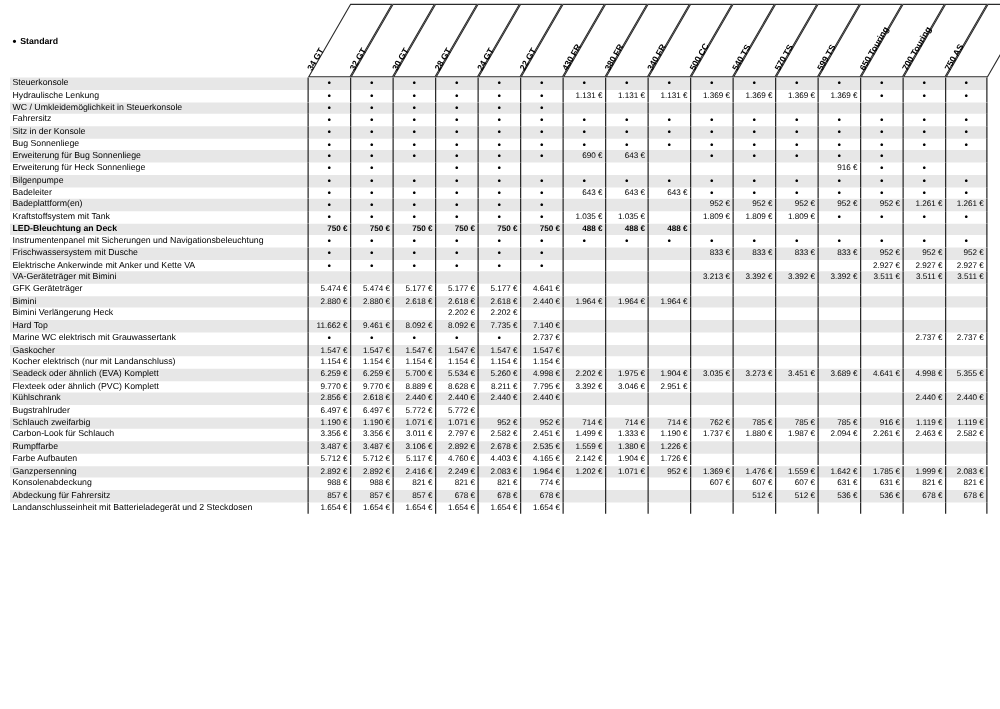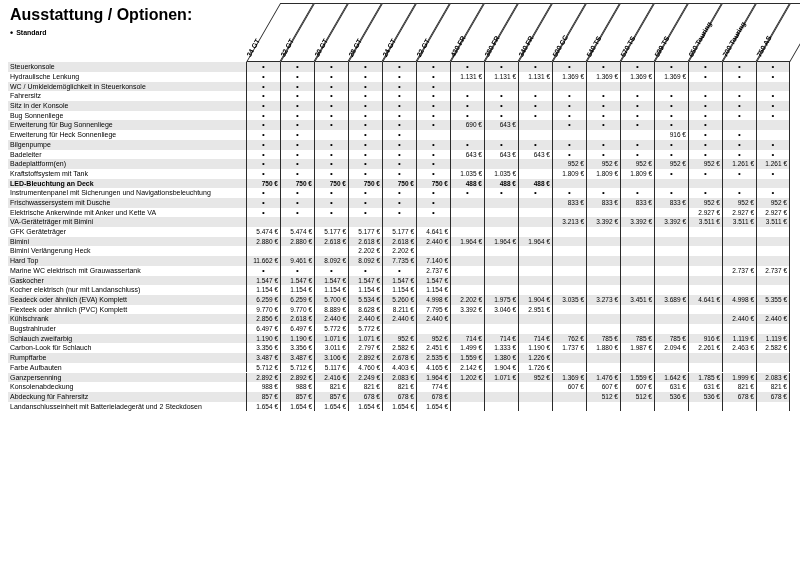--- a/index.html
+++ b/index.html
@@ -44,21 +44,20 @@
     border-left:1px solid var(--grid);
     font-size:6.5px;text-align:right;padding-right:2px;white-space:nowrap;overflow:hidden;
   }
   .cell.last{border-right:1px solid var(--grid);}
   .cell.dot{text-align:center;padding-right:0;font-size:8px;}
 </style>
 </head>
 <body>
 
 <div id="canvas">
-  <div class="title">Ausstattung / Optionen:</div>
   <div class="legend">
     <span class="bullet">•</span><span>Standard</span>
   </div>
   <div id="table">
       <div class="hcell" style="left: 246px; top: 3px; width: 34px; height: 59.3px;"></div>
       <span class="hlabel" style="left: 253px; top: 48.3px;">34 GT</span>
       <div class="hcell" style="left: 280px; top: 3px; width: 34px; height: 59.3px;"></div>
       <span class="hlabel" style="left: 287px; top: 48.3px;">32 GT</span>
       <div class="hcell" style="left: 314px; top: 3px; width: 34px; height: 59.3px;"></div>
       <span class="hlabel" style="left: 321px; top: 48.3px;">30 GT</span>

